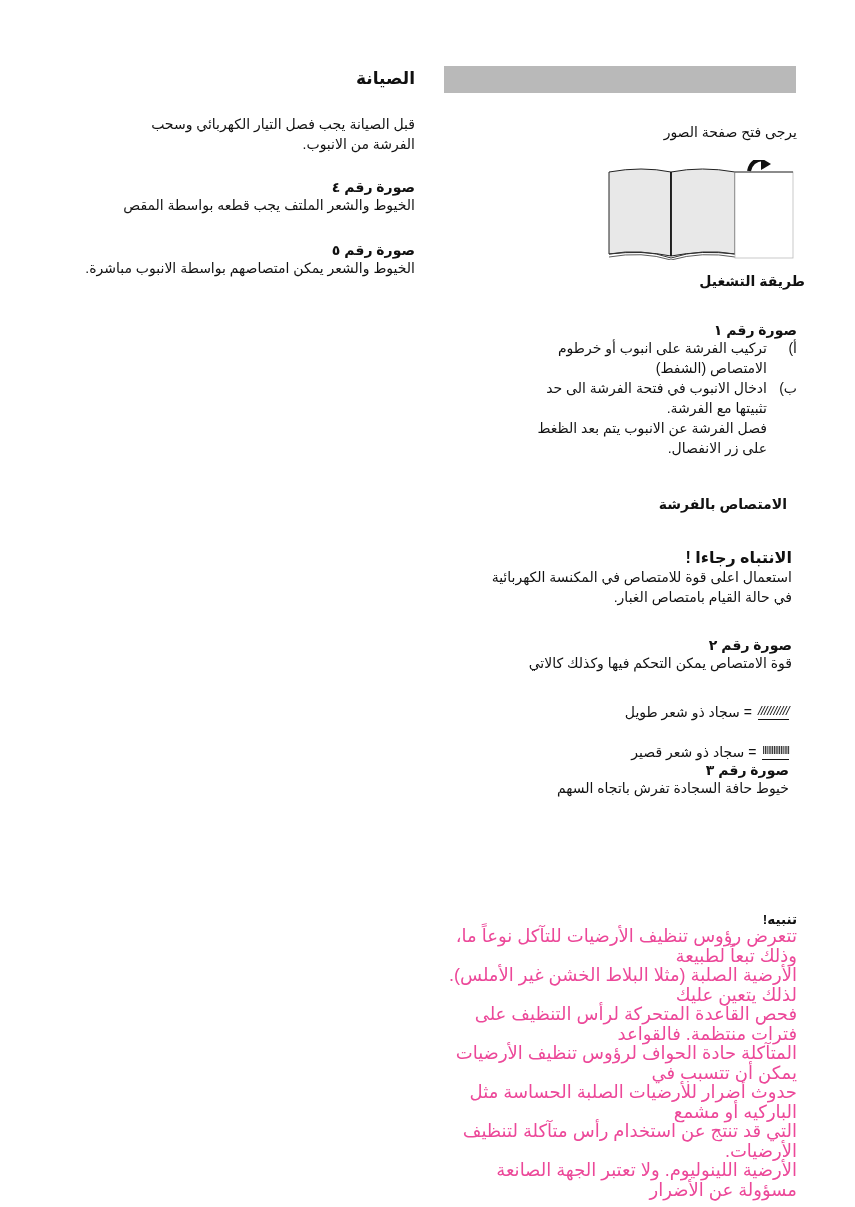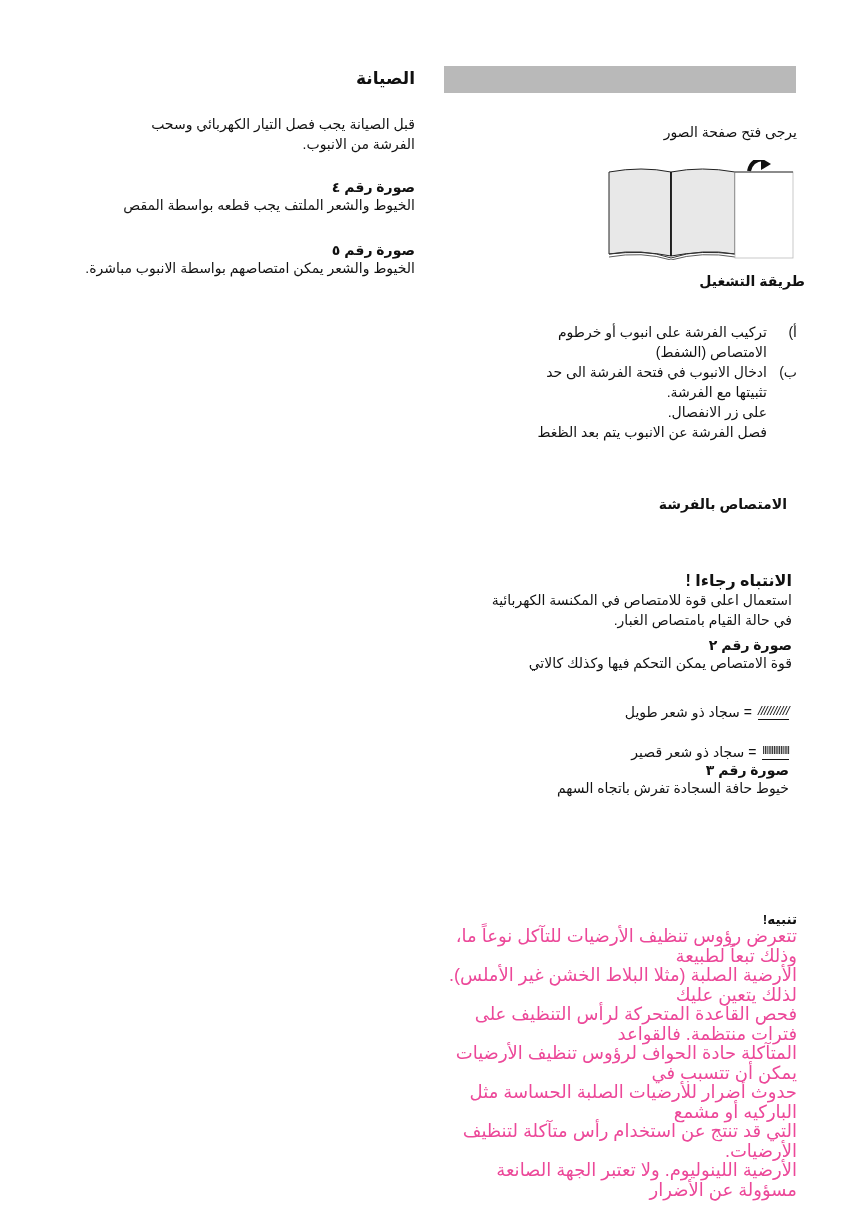--- a/index.html
+++ b/index.html
@@ -65,41 +65,42 @@
     <line x1="128" y1="12" x2="186" y2="12" stroke="#333" stroke-width="1"></line>
 
     <path d="M142 11 Q144 0 156 -1" fill="none" stroke="#111" stroke-width="4"></path>
     <polygon points="154,-6 164,0 154,6" fill="#111" transform="translate(0,4)"></polygon>
   </svg>
 </div>
 
 <div class="abs rtl" style="right:50px; top:273px; width:300px; font-weight:bold; font-size:14px;">طريقة التشغيل</div>
 
 <div class="abs rtl" style="right:58px; top:322px; width:300px;">
+  <div class="h-fig">صورة رقم ١</div>
   <div class="list-item p">
     <div class="marker">أ)</div>
     <div class="item-text">
       <div>تركيب الفرشة على انبوب أو خرطوم</div>
       <div>الامتصاص (الشفط)</div>
     </div>
   </div>
   <div class="list-item p">
     <div class="marker">ب)</div>
     <div class="item-text">
       <div>ادخال الانبوب في فتحة الفرشة الى حد</div>
       <div>تثبيتها مع الفرشة.</div>
+      <div>فصل الفرشة عن الانبوب يتم بعد الظغط</div>
       <div>على زر الانفصال.</div>
-      <div>فصل الفرشة عن الانبوب يتم بعد الظغط</div>
     </div>
   </div>
 </div>
 
 <div class="abs rtl" style="right:68px; top:496px; width:300px; font-weight:bold; font-size:14px;">الامتصاص بالفرشة</div>
 
-<div class="abs rtl" style="right:63px; top:548px; width:360px;margin-top:23px;">
+<div class="abs rtl" style="right:63px; top:548px; width:360px;">
   <div class="h-section" style="font-size:16px;">الانتباه رجاءا !</div>
   <div class="p">استعمال اعلى قوة للامتصاص في المكنسة الكهربائية</div>
   <div class="p">في حالة القيام بامتصاص الغبار.</div>
 </div>
 
 <div class="abs rtl" style="right:63px; top:637px; width:360px;">
   <div class="h-fig">صورة رقم ٢</div>
   <div class="p">قوة الامتصاص يمكن التحكم فيها وكذلك كالاتي</div>
 </div>
 

